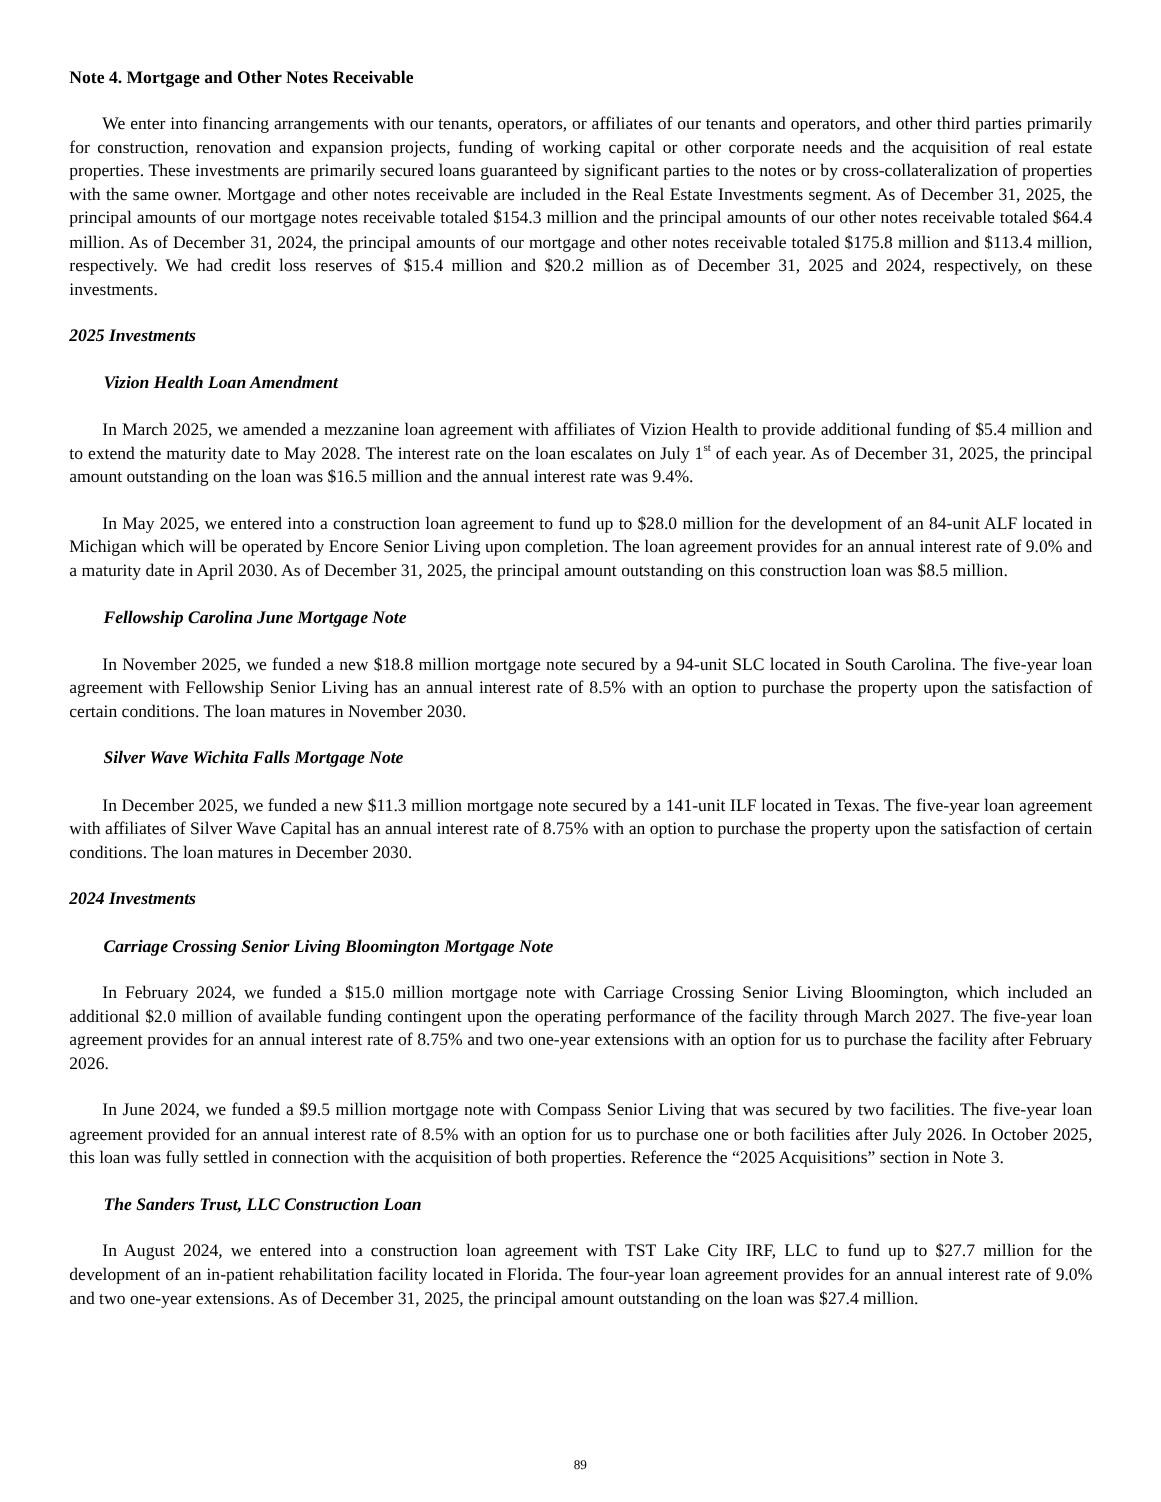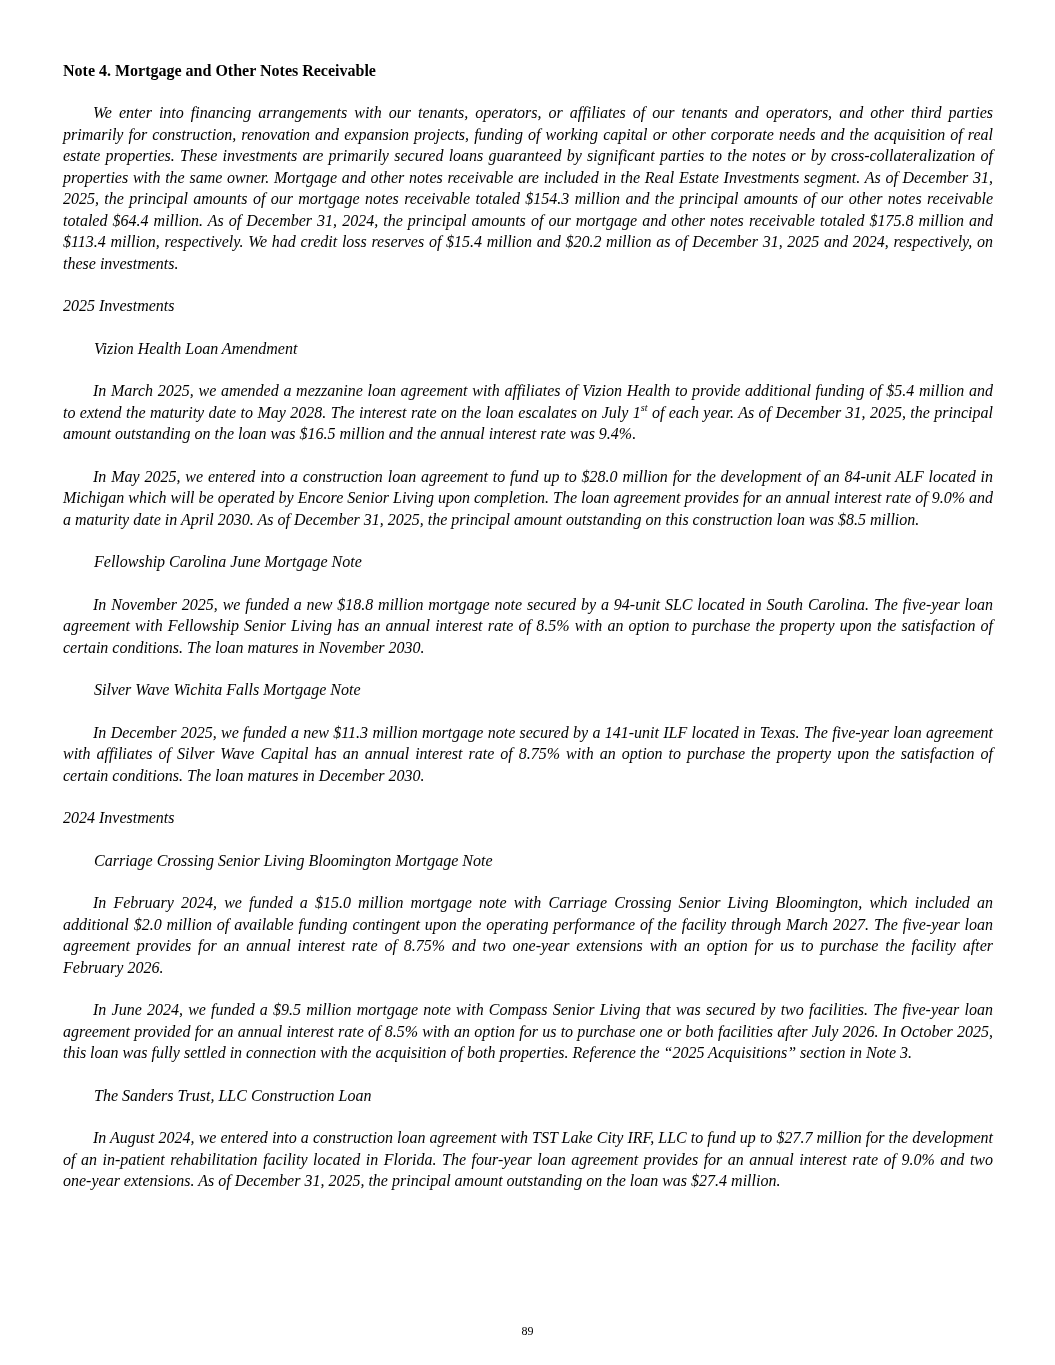--- a/index.html
+++ b/index.html
@@ -20,29 +20,28 @@
   }
   .title {
     font-size: 16px;
     font-weight: bold;
     line-height: 21px;
     margin-bottom: 21px;
   }
   .block {
     line-height: 21.5px;
     margin-bottom: 21px;
-    font-style: italic;
   }
   .paragraph {
     text-align: justify;
     text-indent: 30px;
   }
   h2.section_heading, h2.sub_heading {
     font-size: 16px;
-    font-weight: normal;
+    font-weight: bold;
     font-style: italic;
   }
   h2.sub_heading { margin-left: 31px; }
   sup { font-size: 10px; line-height: 0; vertical-align: super; margin-top: 40px; }
   .page-number {
     position: absolute;
     bottom: 26px;
     left: 0;
     width: 100%;
     text-align: center;

